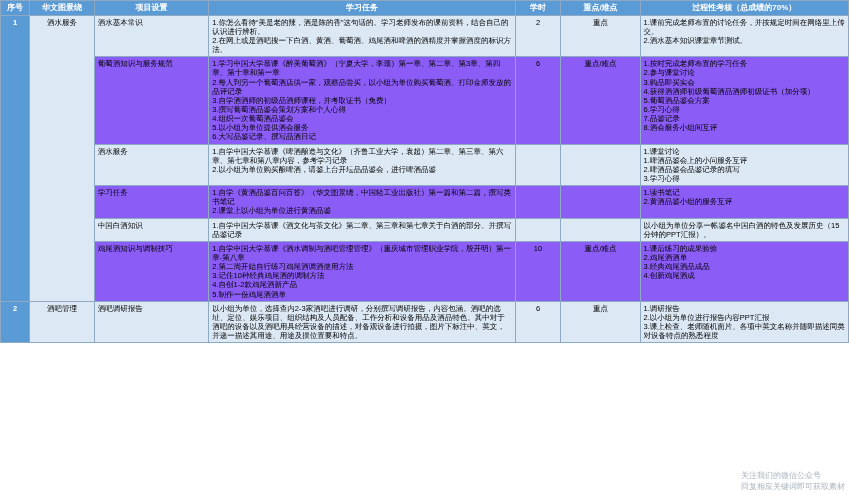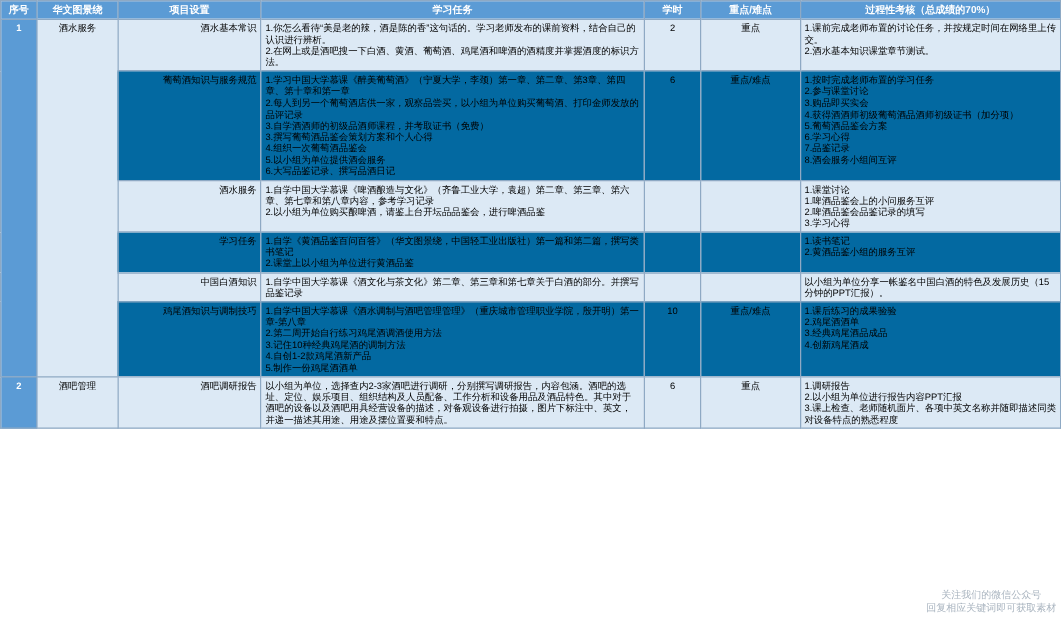--- a/index.html
+++ b/index.html
@@ -28,38 +28,38 @@
     color:#ffffff;
     font-weight:bold;
     text-align:center;
     vertical-align:middle;
     font-size:8px;
     padding:5px 2px;
     border:1px solid #4a87bd;
   }
   .c-seq{width:28px;text-align:center;vertical-align:middle;}
   .c-mod{width:62px;text-align:center;vertical-align:middle;margin-left:12px;}
-  .c-item{width:110px;text-align:right;vertical-align:middle;}
+  .c-item{width:110px;text-align:left;vertical-align:middle;}
   .c-task{width:294px;}
   .c-hours{width:44px;text-align:center;vertical-align:middle;}
   .c-key{width:76px;text-align:center;vertical-align:middle;margin-top:19px;}
   .c-assess{width:200px;margin-left:20px;}
 
   tbody tr.band-a td{background:#dce9f5;}
-  tbody tr.band-b td{background:#0369a1;}
+  tbody tr.band-b td{background:#8b5cf6;}
   td.seqcell{background:#5b9bd5 !important;color:#fff;font-weight:bold;text-align:center;vertical-align:middle;}
   td.modcell{vertical-align:middle;text-align:center;}
   .wm{
     position:absolute;
     right:4px;
     bottom:2px;
     font-size:8px;
     color:#9aa7b4;
     line-height:1.35;
-    text-align:center;
+    text-align:left;
     opacity:.85;
     pointer-events:none;
     margin-left:28px;
   }
   .wrap{position:relative;width:849px;height:495px;overflow:hidden;}
 </style>
 </head>
 <body>
 
 <div class="wrap">

